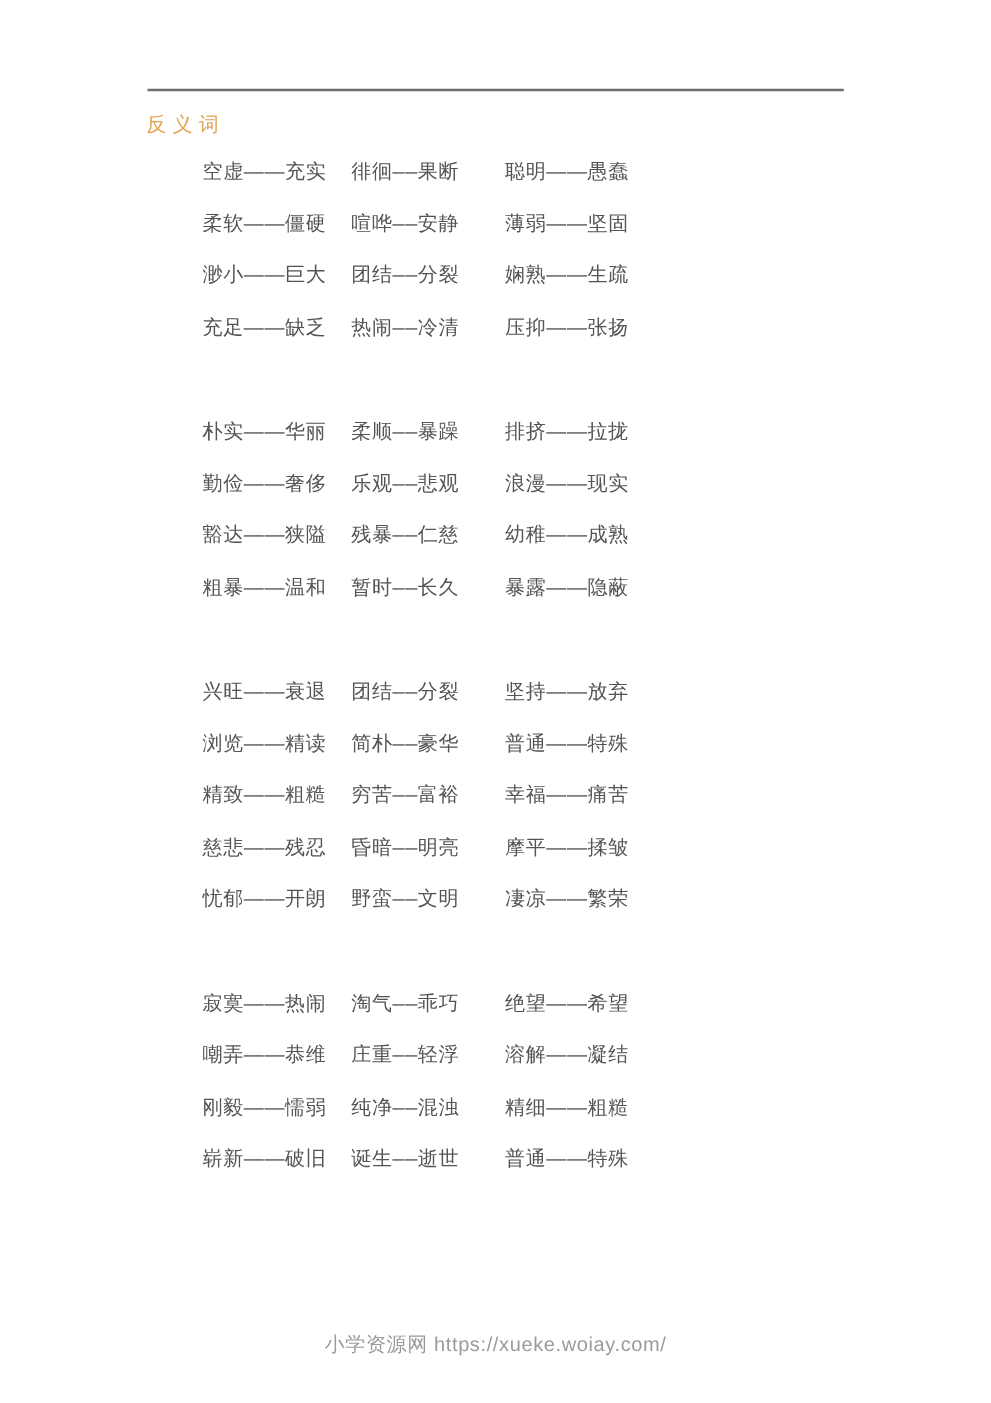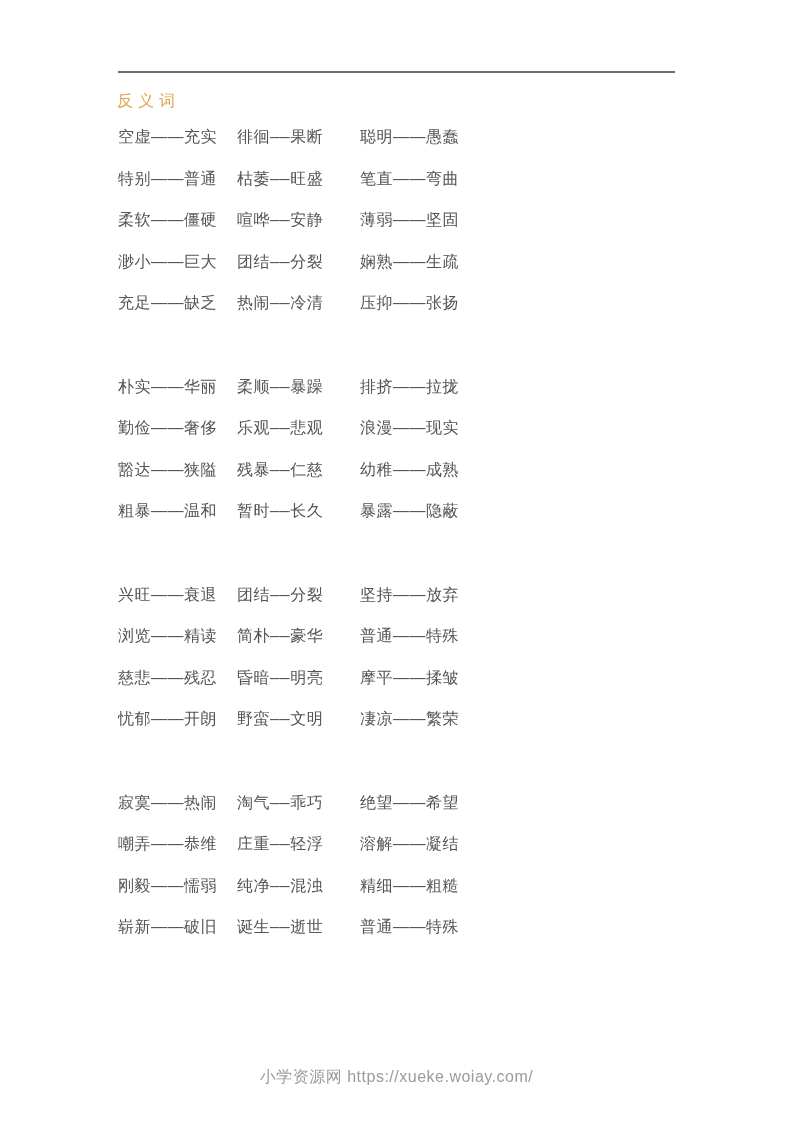--- a/index.html
+++ b/index.html
@@ -29,21 +29,21 @@
   .heading{
     position:absolute;left:117px;top:92px;
     color:var(--heading-color);
     font-size:16px;line-height:18px;
     letter-spacing:5px;
   }
   .sections{
     position:absolute;left:118px;top:117px;
     width:557px;
   }
-  .section{margin-bottom:42px;}
+  .section{margin-bottom:42px;margin-left:44px;}
   .section:last-child{margin-bottom:0;}
   .row{
     display:flex;
     height:41.5px;
     align-items:center;
     color:var(--body-text);
     font-size:16px;
     letter-spacing:0.5px;
     white-space:nowrap;
   }
@@ -65,25 +65,20 @@
 
 <div class="page">
   <div class="header-rule"></div>
   <div class="heading">反义词</div>
   <div class="sections">
       <div class="section">
         <div class="row">
           <span class="pair">空虚——充实</span>
           <span class="pair">徘徊——果断</span>
           <span class="pair">聪明——愚蠢</span>
-        </div>
-        <div class="row">
-          <span class="pair">特别——普通</span>
-          <span class="pair">枯萎——旺盛</span>
-          <span class="pair">笔直——弯曲</span>
         </div>
         <div class="row">
           <span class="pair">柔软——僵硬</span>
           <span class="pair">喧哗——安静</span>
           <span class="pair">薄弱——坚固</span>
         </div>
         <div class="row">
           <span class="pair">渺小——巨大</span>
           <span class="pair">团结——分裂</span>
           <span class="pair">娴熟——生疏</span>
@@ -121,20 +116,25 @@
           <span class="pair">兴旺——衰退</span>
           <span class="pair">团结——分裂</span>
           <span class="pair">坚持——放弃</span>
         </div>
         <div class="row">
           <span class="pair">浏览——精读</span>
           <span class="pair">简朴——豪华</span>
           <span class="pair">普通——特殊</span>
         </div>
         <div class="row">
+          <span class="pair">精致——粗糙</span>
+          <span class="pair">穷苦——富裕</span>
+          <span class="pair">幸福——痛苦</span>
+        </div>
+        <div class="row">
           <span class="pair">慈悲——残忍</span>
           <span class="pair">昏暗——明亮</span>
           <span class="pair">摩平——揉皱</span>
         </div>
         <div class="row">
           <span class="pair">忧郁——开朗</span>
           <span class="pair">野蛮——文明</span>
           <span class="pair">凄凉——繁荣</span>
         </div>
       </div>

